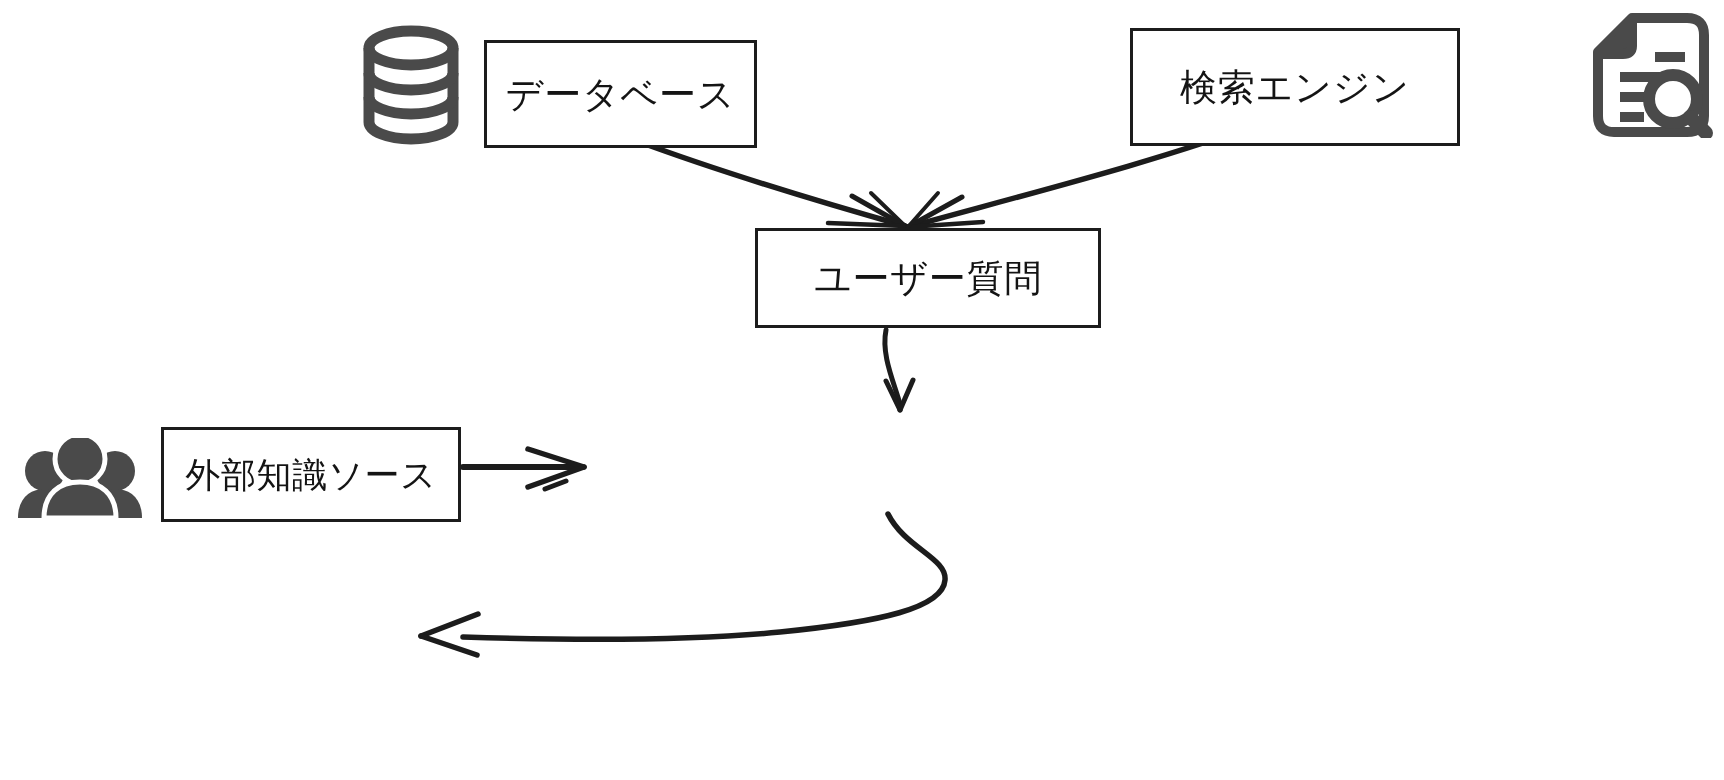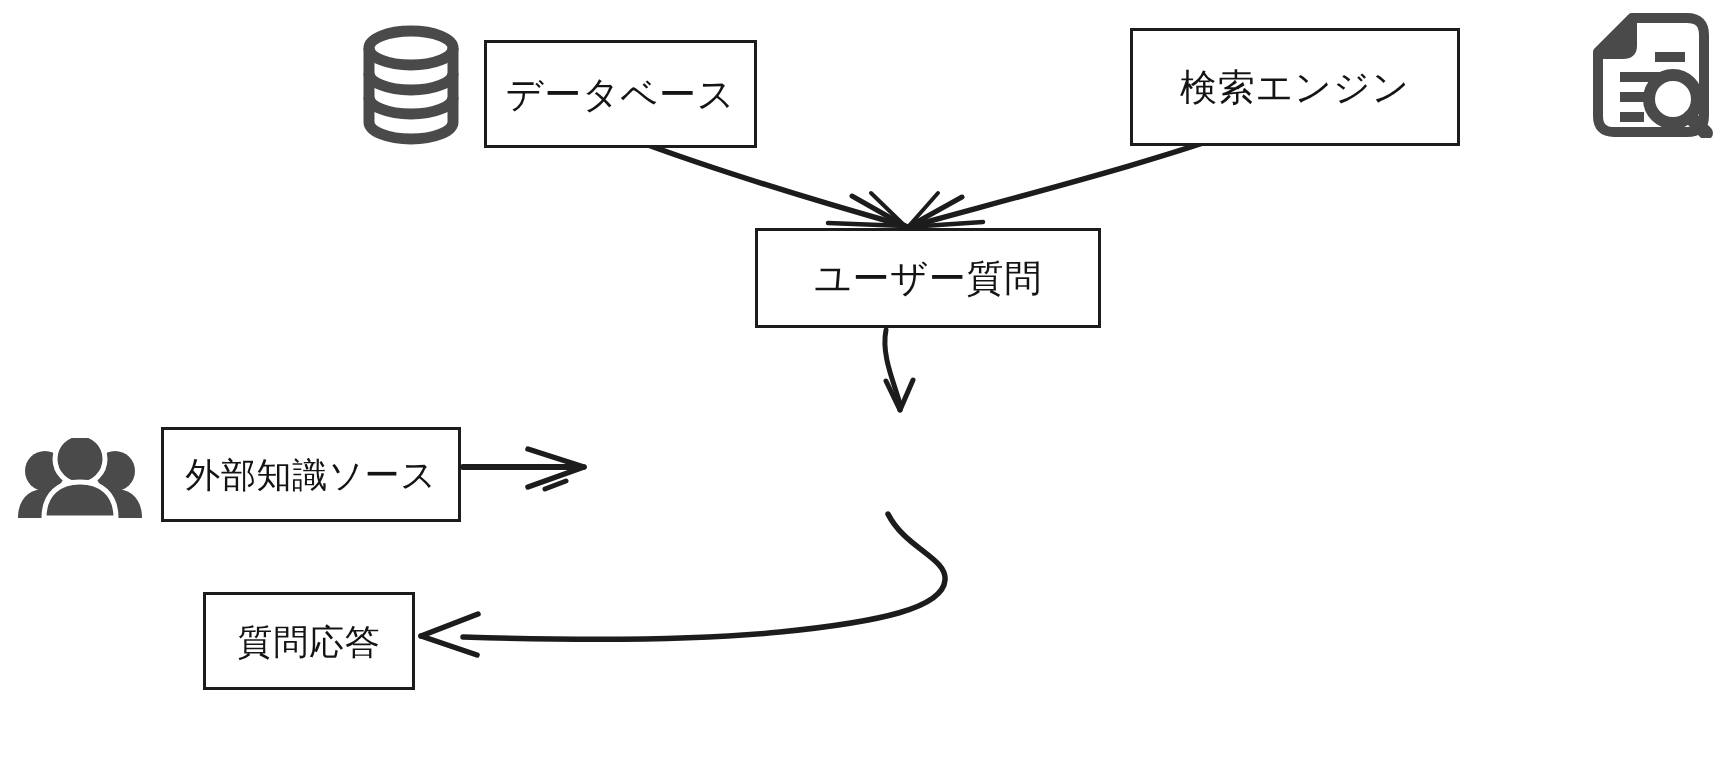--- a/index.html
+++ b/index.html
@@ -161,17 +161,14 @@
 
   <div class="node-box" id="node-knowledge">
     <span class="node-label">ユーザー質問</span>
   </div>
 
 
   <div class="node-box" id="node-user-question">
     <span class="node-label">外部知識ソース</span>
   </div>
 
-  <div class="node-box" id="node-qa">
-    <span class="node-label">質問応答</span>
-  </div>
 
 </div>
 
 </body></html>

